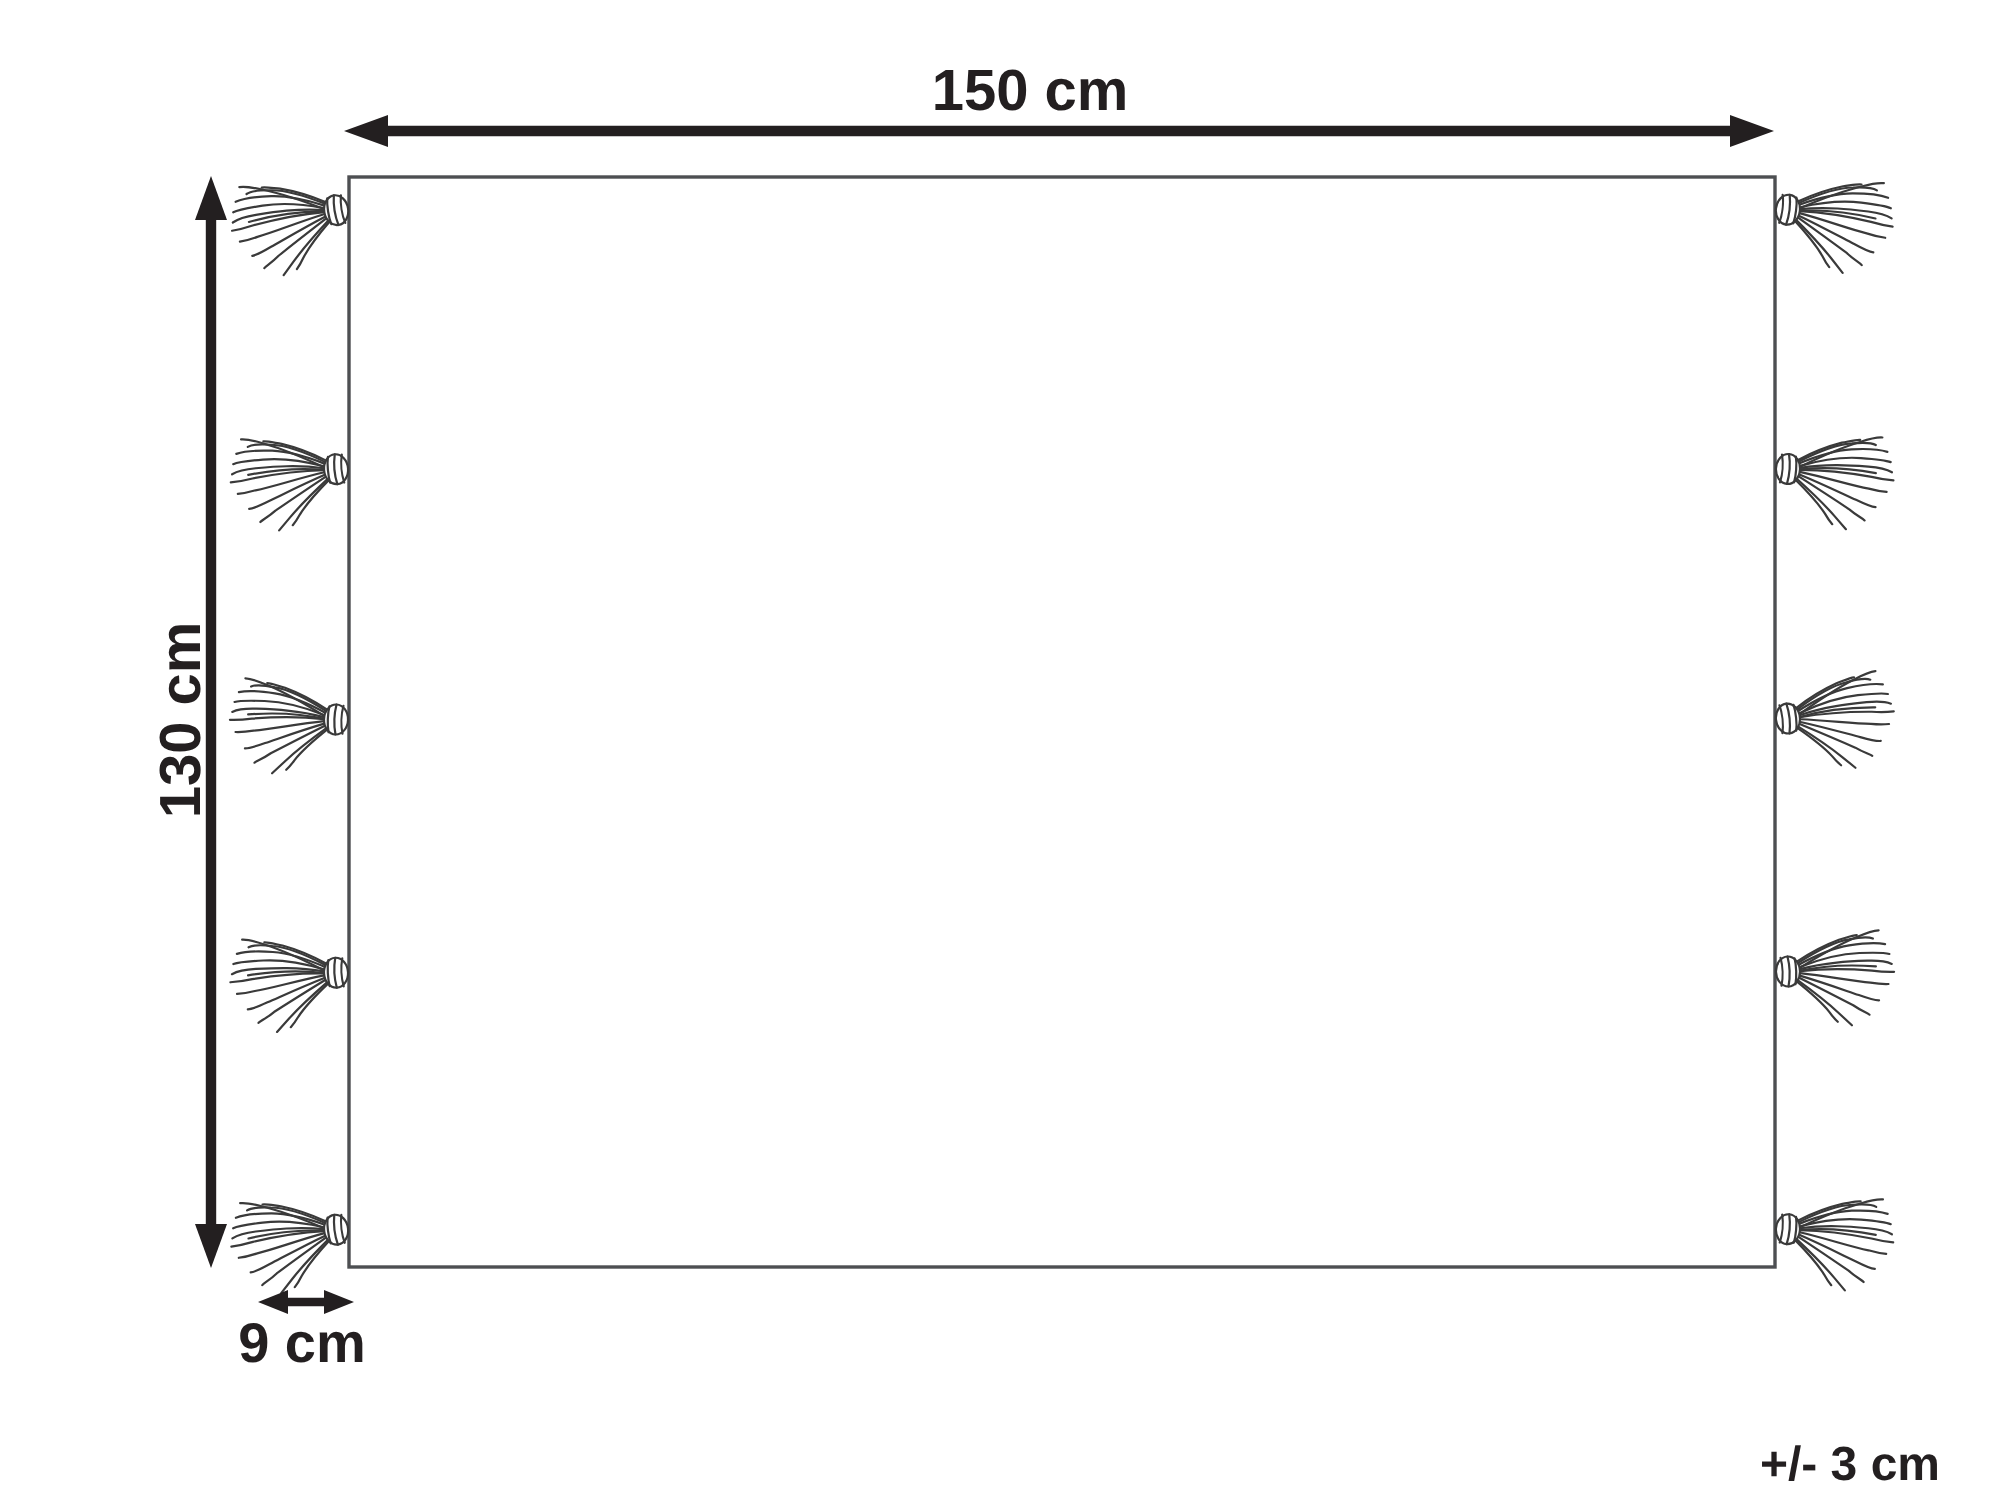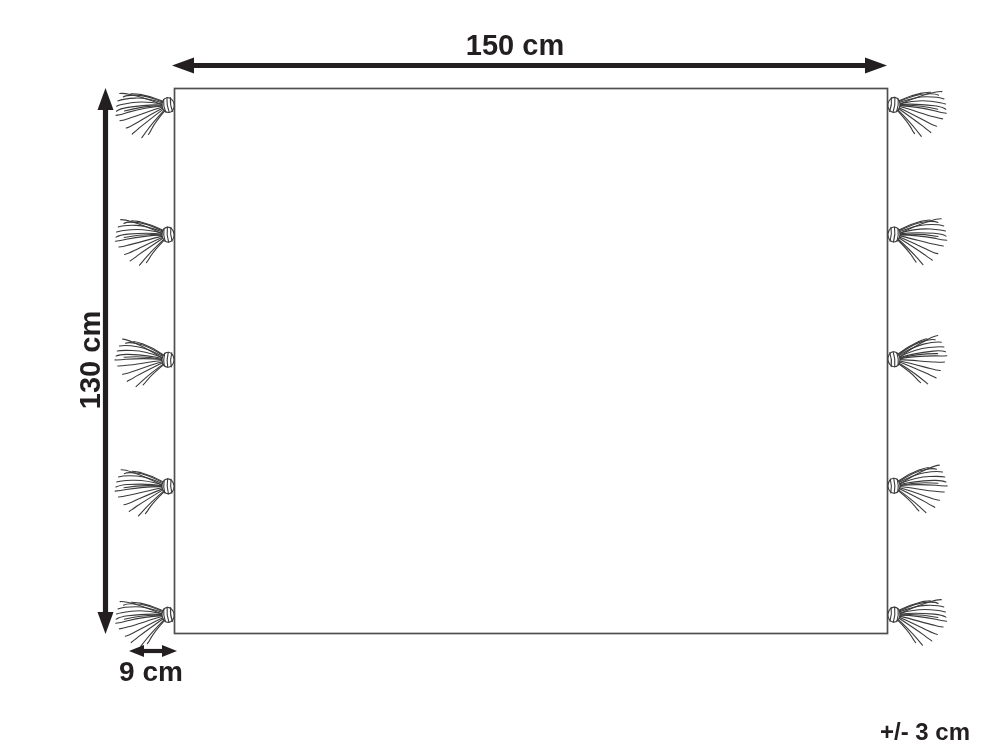--- a/index.html
+++ b/index.html
@@ -8,20 +8,21 @@
     --strand:#3a3a3a;
     --bg:#ffffff;
   }
   html,body{margin:0;padding:0;background:var(--bg);}
   .stage{
     position:relative;
     width:1000px;height:750px;
     background:var(--bg);
     overflow:hidden;
     font-family:"Liberation Sans", sans-serif;
+    border-radius:20px;
   }
   svg{display:block;}
   .rug-rect{fill:var(--bg);stroke:var(--outline);stroke-width:1.7;}
   .dim-shaft{stroke:var(--line);stroke-width:5.2;fill:none;}
   .dim-shaft-small{stroke:var(--line);stroke-width:4.2;fill:none;}
   .dim-head{fill:var(--line);stroke:none;}
   .dim-label{
     font-family:"Liberation Sans", sans-serif;
     font-weight:700;font-size:29px;fill:var(--line);
   }

